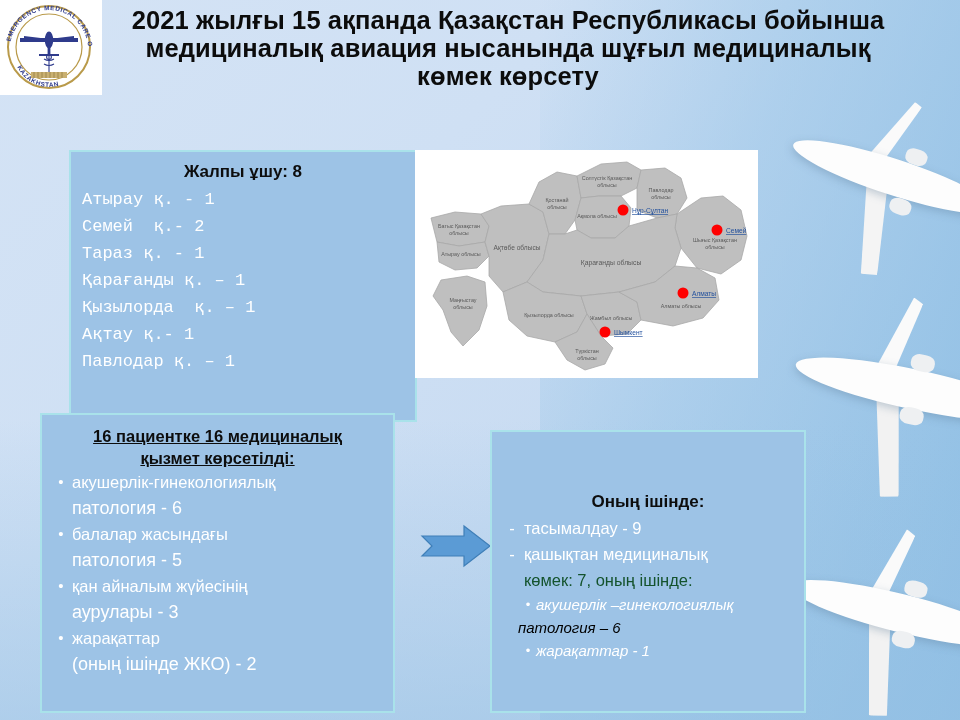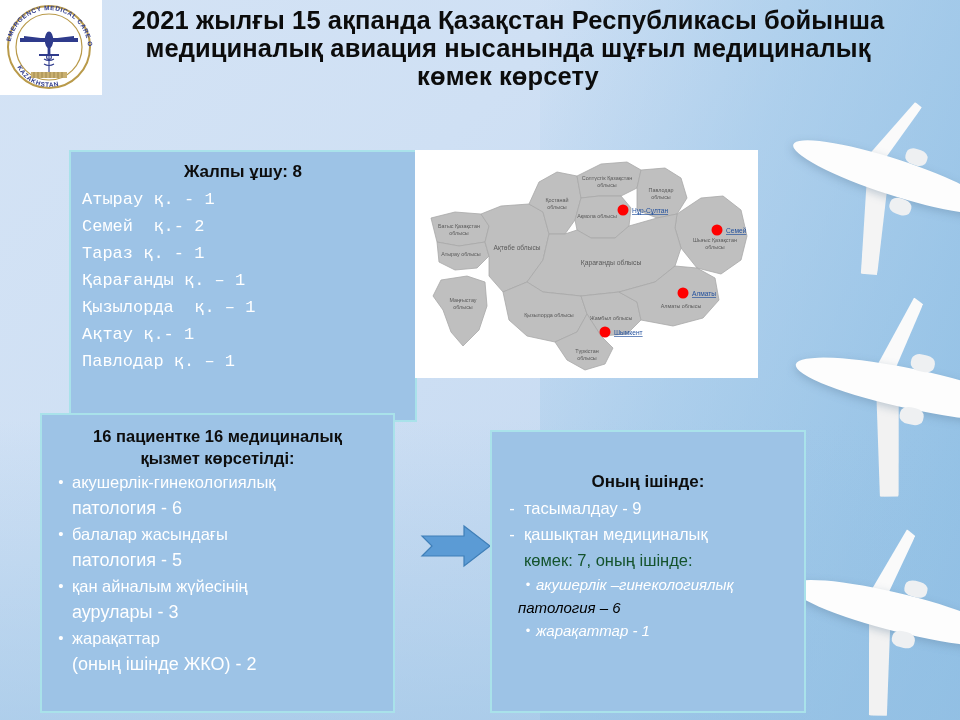--- a/index.html
+++ b/index.html
@@ -173,21 +173,21 @@
     overflow: hidden;
   }
   #map-frame svg { display: block; }
 
   
   #services-box {
     left: 40px; top: 413px;
     width: 355px; height: 300px;
     padding: 10px 0 0 0;
   }
-  #services-box .box-heading { font-size: 16.5px; line-height: 22px; }
+  #services-box .box-heading { font-size: 16.5px; line-height: 22px; text-decoration: underline; }
   .bullet-row {
     display: flex;
     color: #ffffff;
     font-size: 16.5px;
     line-height: 26px;
     padding-left: 8px;
   }
   .bullet-row .dot {
     width: 22px;
     flex: 0 0 22px;
@@ -199,21 +199,21 @@
     color: #ffffff;
     font-size: 18px;
     line-height: 26px;
     padding-left: 30px;
   }
 
   
   #detail-box {
     left: 490px; top: 430px;
     width: 316px; height: 283px;
-    padding: 38px 0 0 0;
+    padding: 58px 0 0 0;
   }
   #detail-box .box-heading { font-size: 17px; line-height: 23px; margin-bottom: 2px; }
   .dash-row {
     display: flex;
     color: #ffffff;
     font-size: 16.5px;
     line-height: 26px;
     padding-left: 8px;
   }
   .dash-row .dash {

